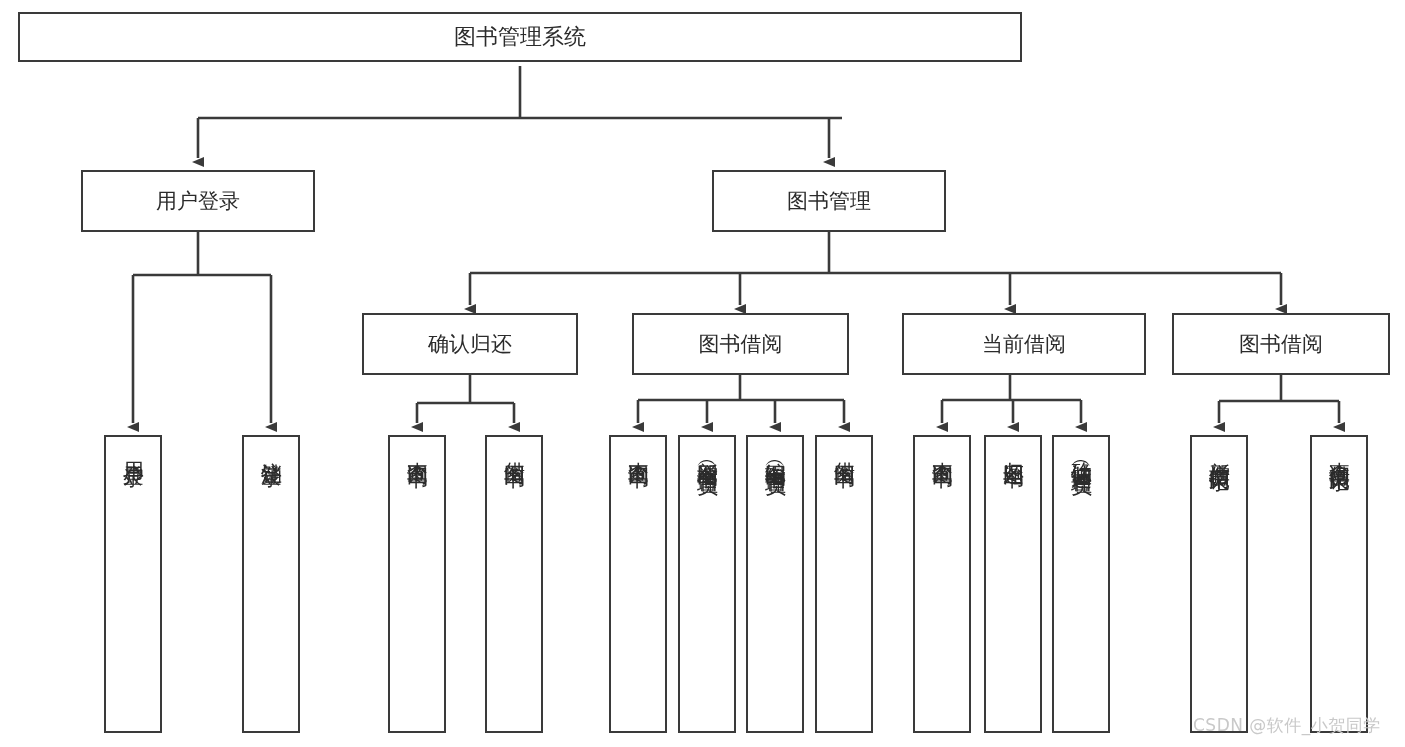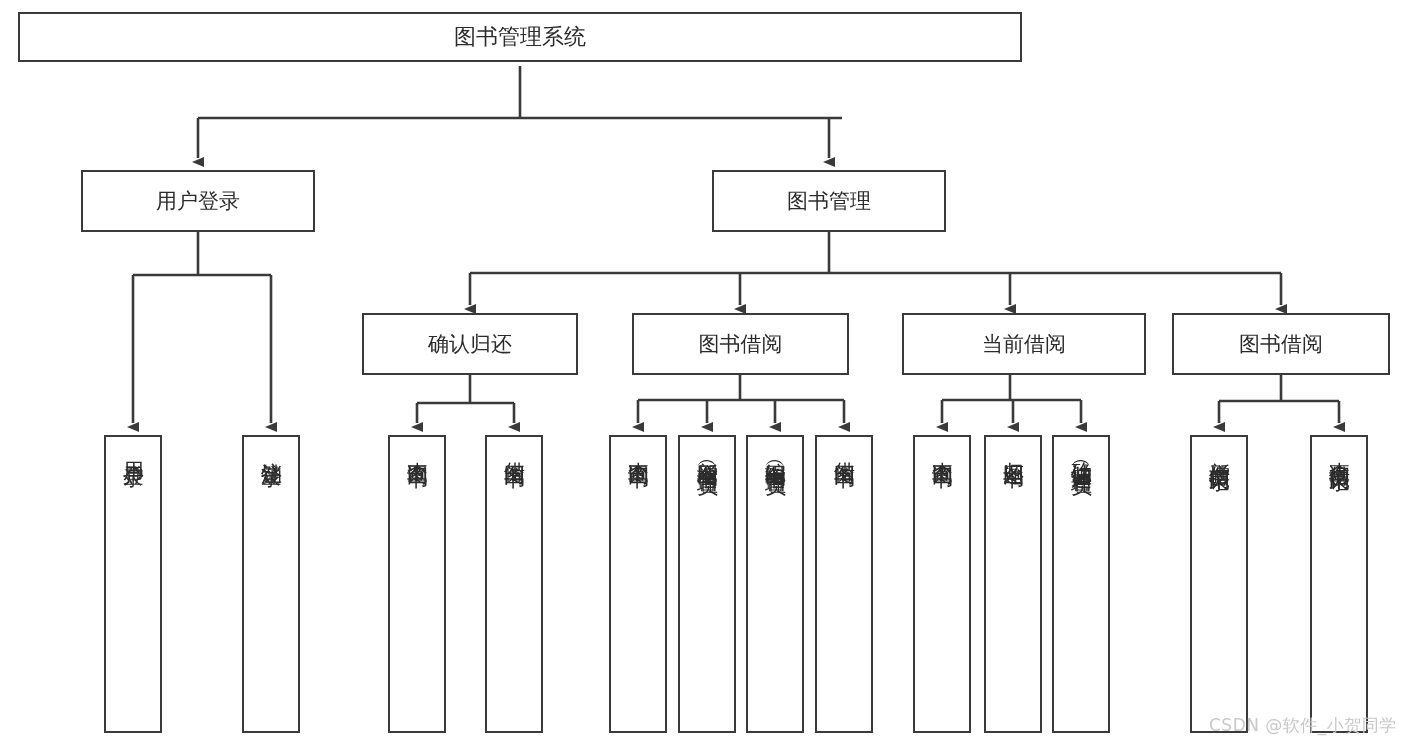--- a/index.html
+++ b/index.html
@@ -196,15 +196,15 @@
   </div>
 
   <div class="node vert" style="left:1190px; top:435px; width:58px; height:298px;">
     <span class="label">新增借阅记录</span>
   </div>
 
   <div class="node vert" style="left:1310px; top:435px; width:58px; height:298px;">
     <span class="label">查询借阅记录</span>
   </div>
 
-  <div class="watermark" style="left:1193px; top:714px;margin-left:16px;">CSDN @软件_小贺同学</div>
+  <div class="watermark" style="left:1193px; top:714px;">CSDN @软件_小贺同学</div>
 
 </div>
 
 </body></html>

